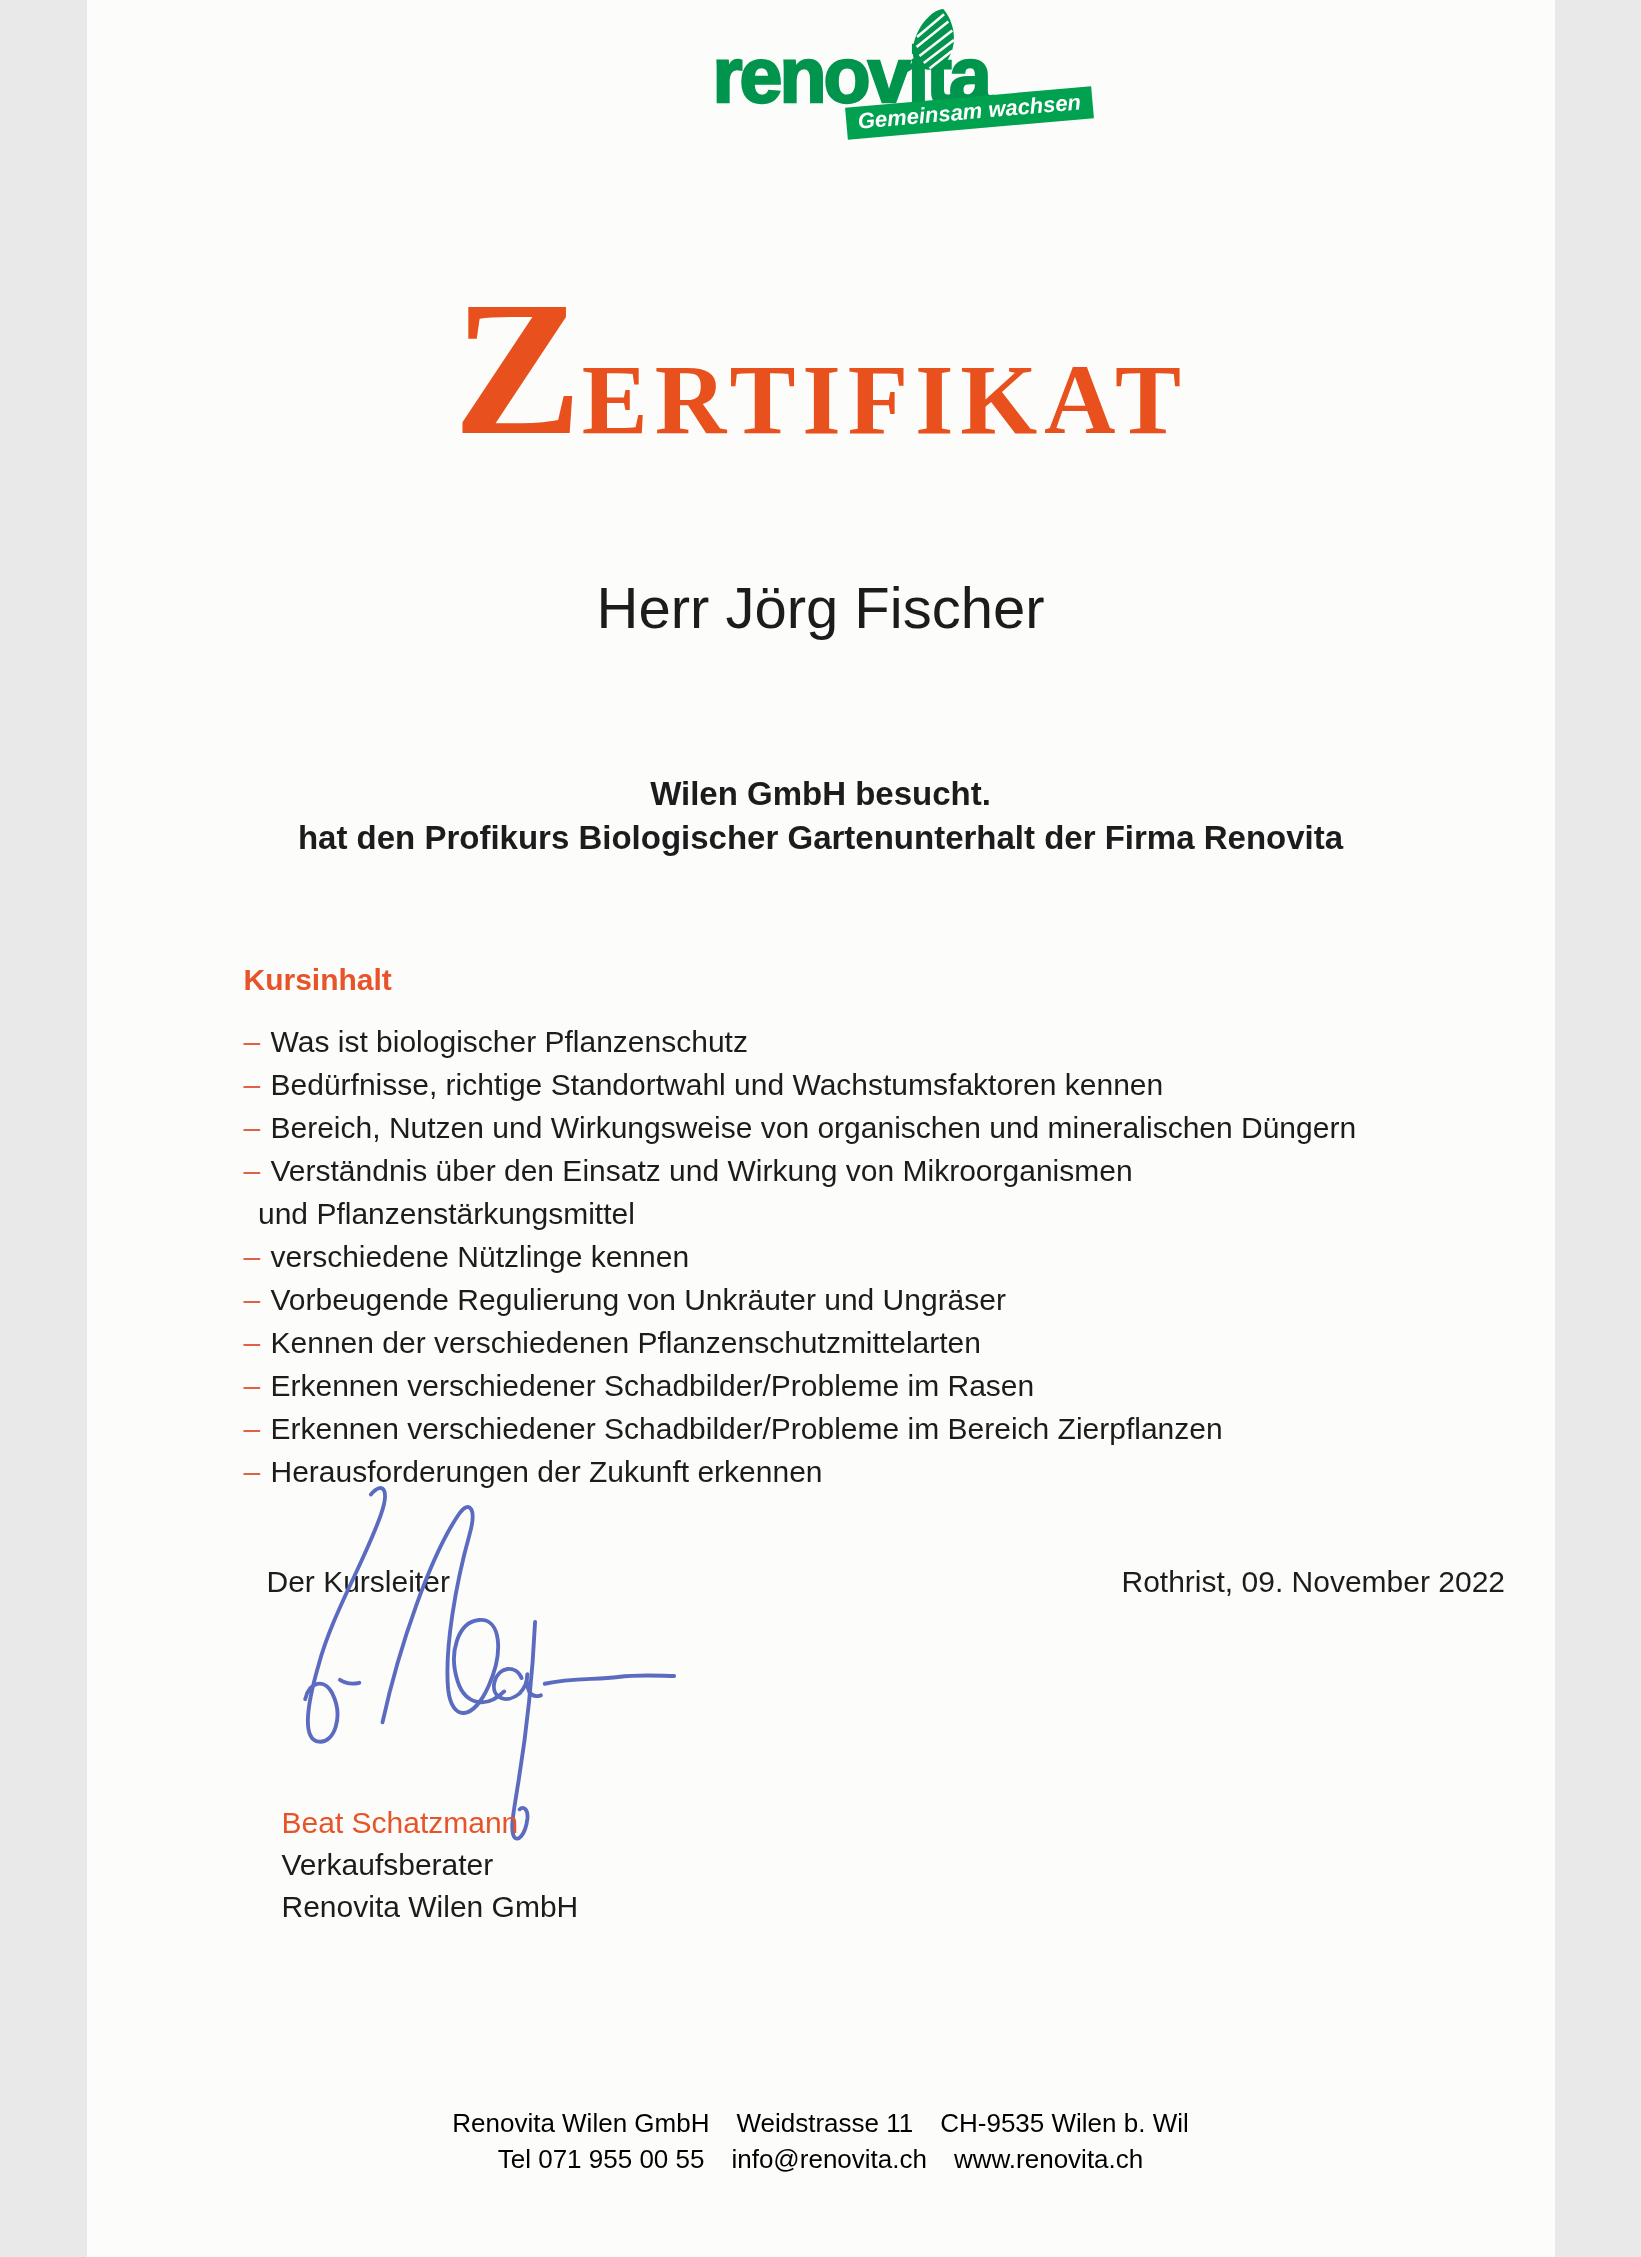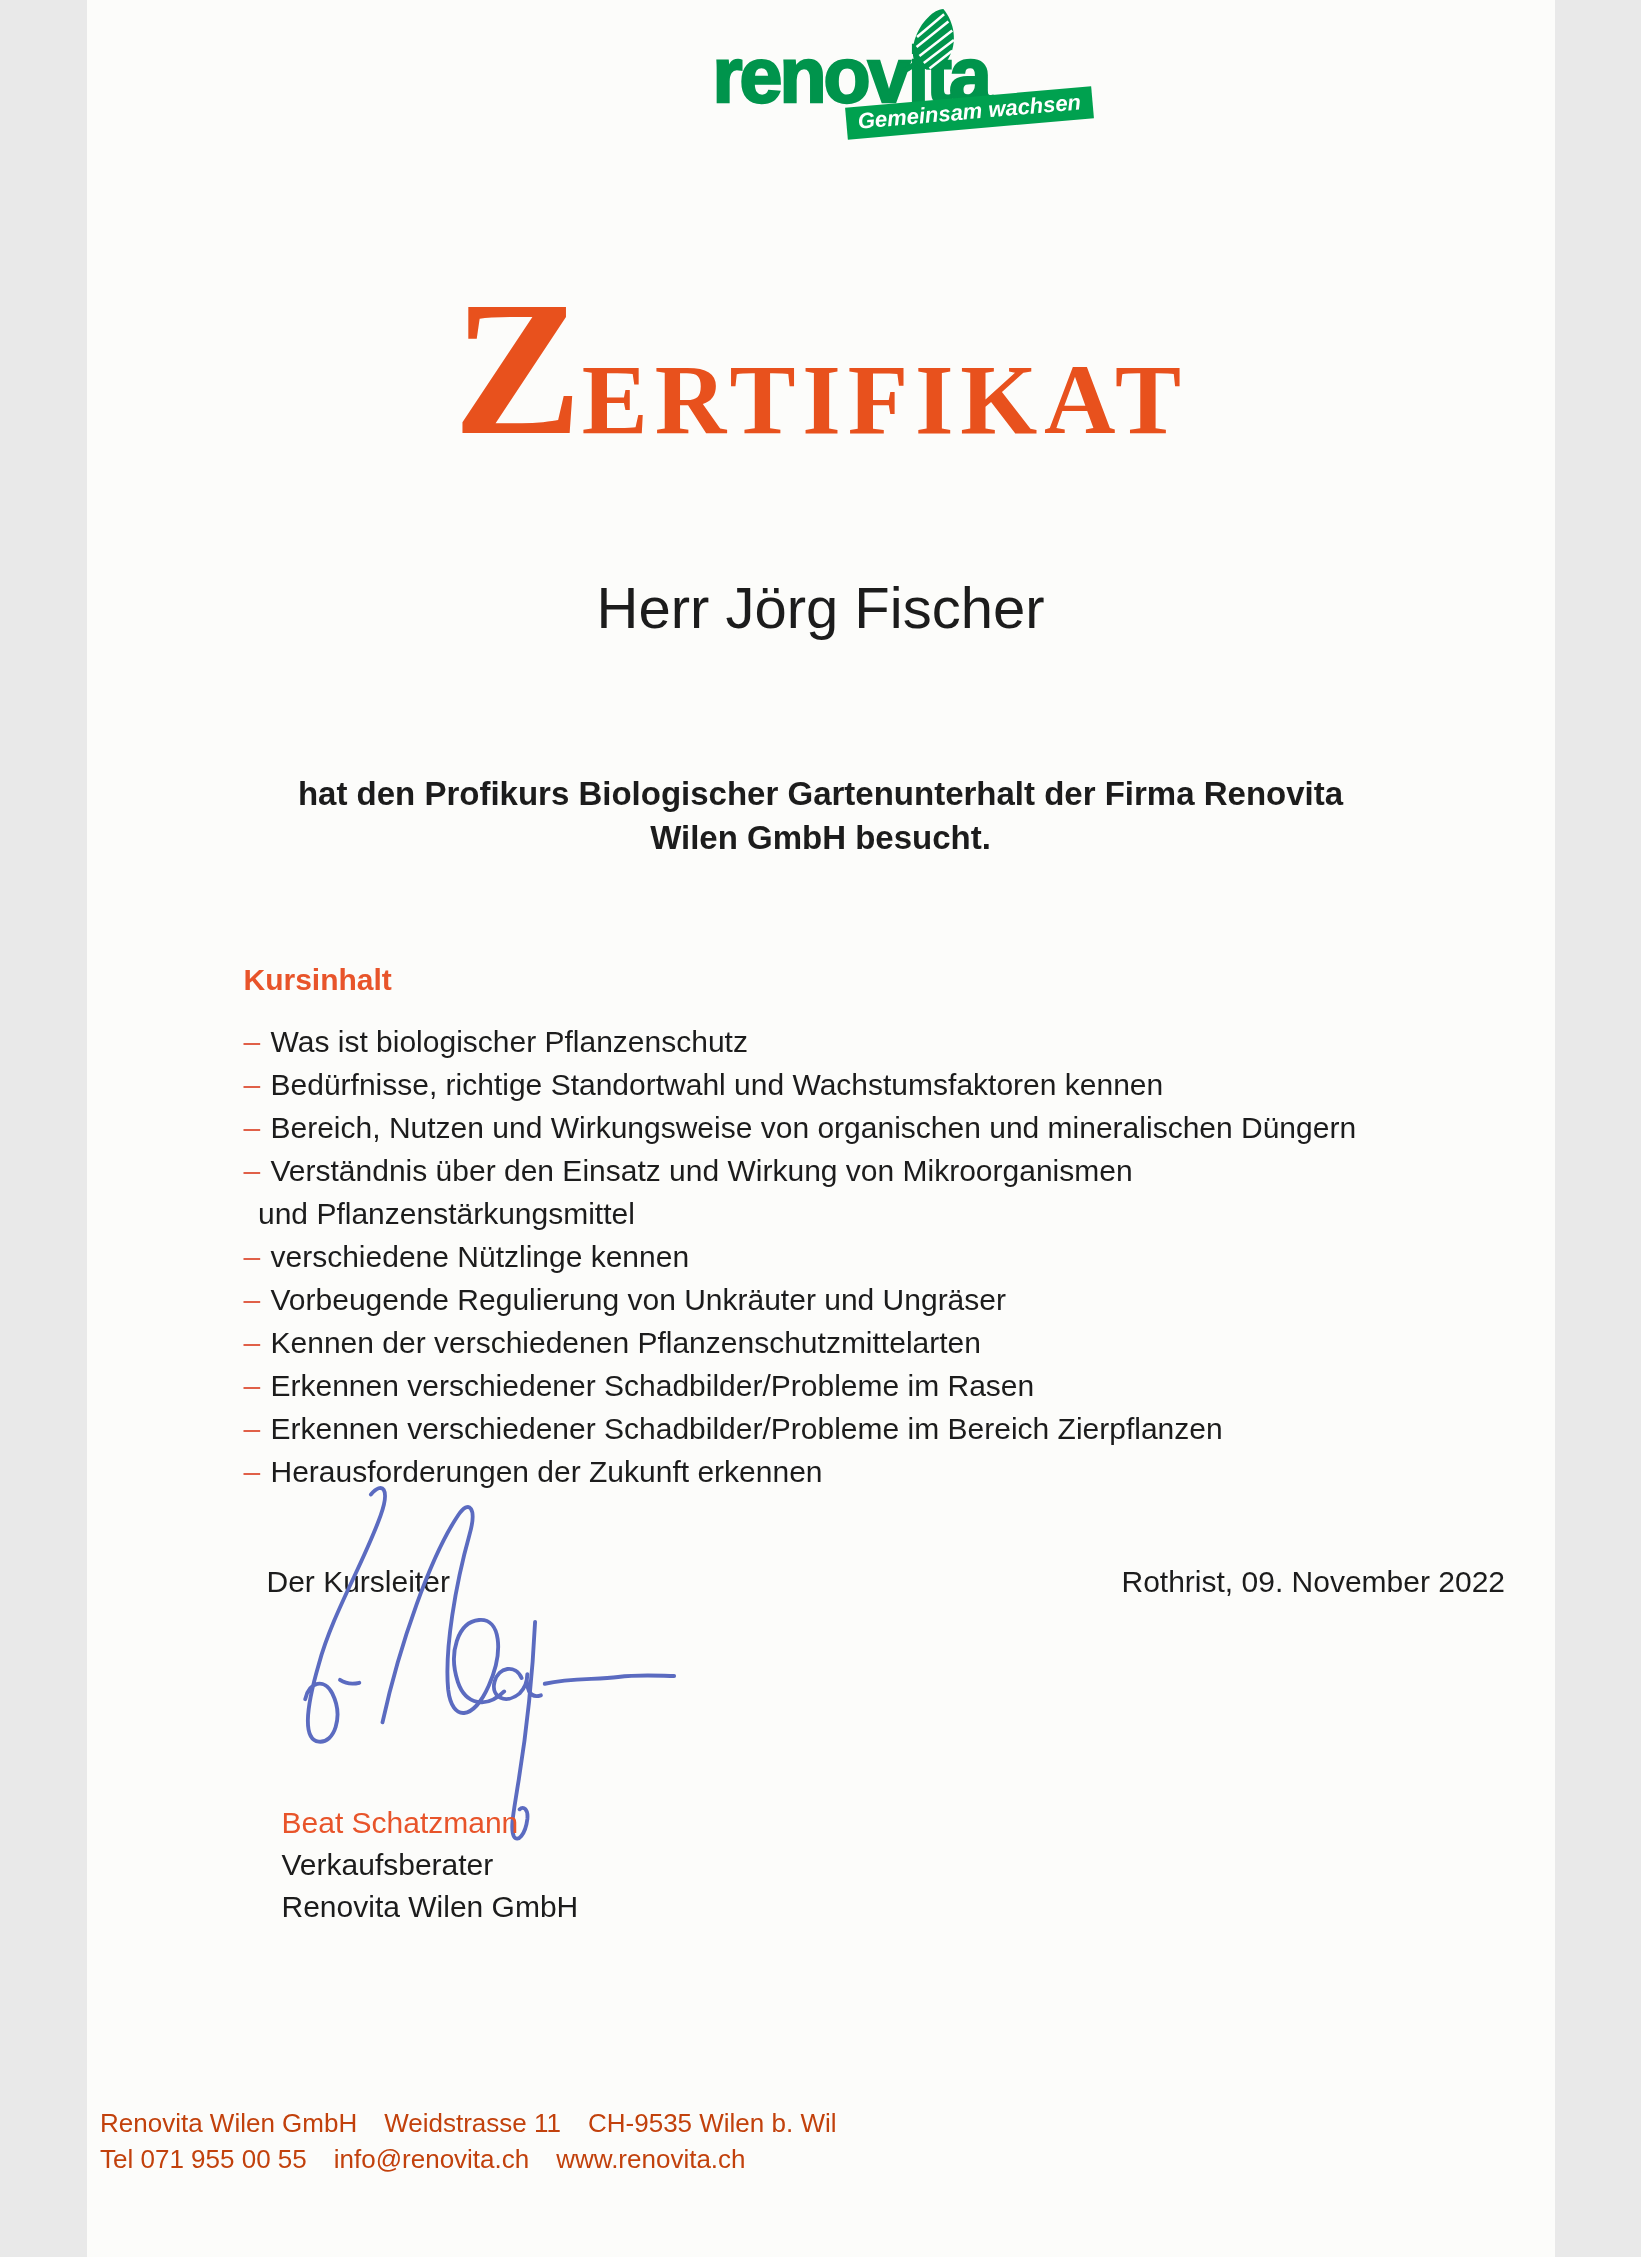--- a/index.html
+++ b/index.html
@@ -68,21 +68,21 @@
   
   .kursleiter { position:absolute; left:180px; top:1565px; font-size:30px; }
   .place-date { position:absolute; left:1035px; top:1565px; font-size:30px; }
   .signature-svg { position:absolute; left:191px; top:1479px; width:406px; height:367px; }
   .signer { position:absolute; left:195px; top:1802px; font-size:30px; line-height:42px; }
   .signer-name { color:#e8542a; }
 
   
   .footer {
     position:absolute; top:2105px; left:0; width:100%;
-    color:#c2410c;
+    text-align:center; color:#000000;
     font-size:26px; line-height:36px;
   }
   .fpart { margin:0 13.5px; }
 </style>
 </head>
 <body>
 
 <div class="page">
 
   <div class="logo">
@@ -104,22 +104,22 @@
   </div>
 
   <div class="title">
     <span class="title-z">Z</span>
       <span class="title-caps">ERTIFIKAT</span>
   </div>
 
   <div class="name">Herr Jörg Fischer</div>
 
   <div class="statement">
+    <div>Wilen GmbH besucht.</div>
     <div>hat den Profikurs Biologischer Gartenunterhalt der Firma Renovita</div>
-    <div>Wilen GmbH besucht.</div>
   </div>
 
   <div class="kurs-heading">Kursinhalt</div>
 
   <div class="course-list">
     <div class="li">
       <span class="li-dash">–</span>
       <span>Was ist biologischer Pflanzenschutz</span>
     </div>
     <div class="li">

